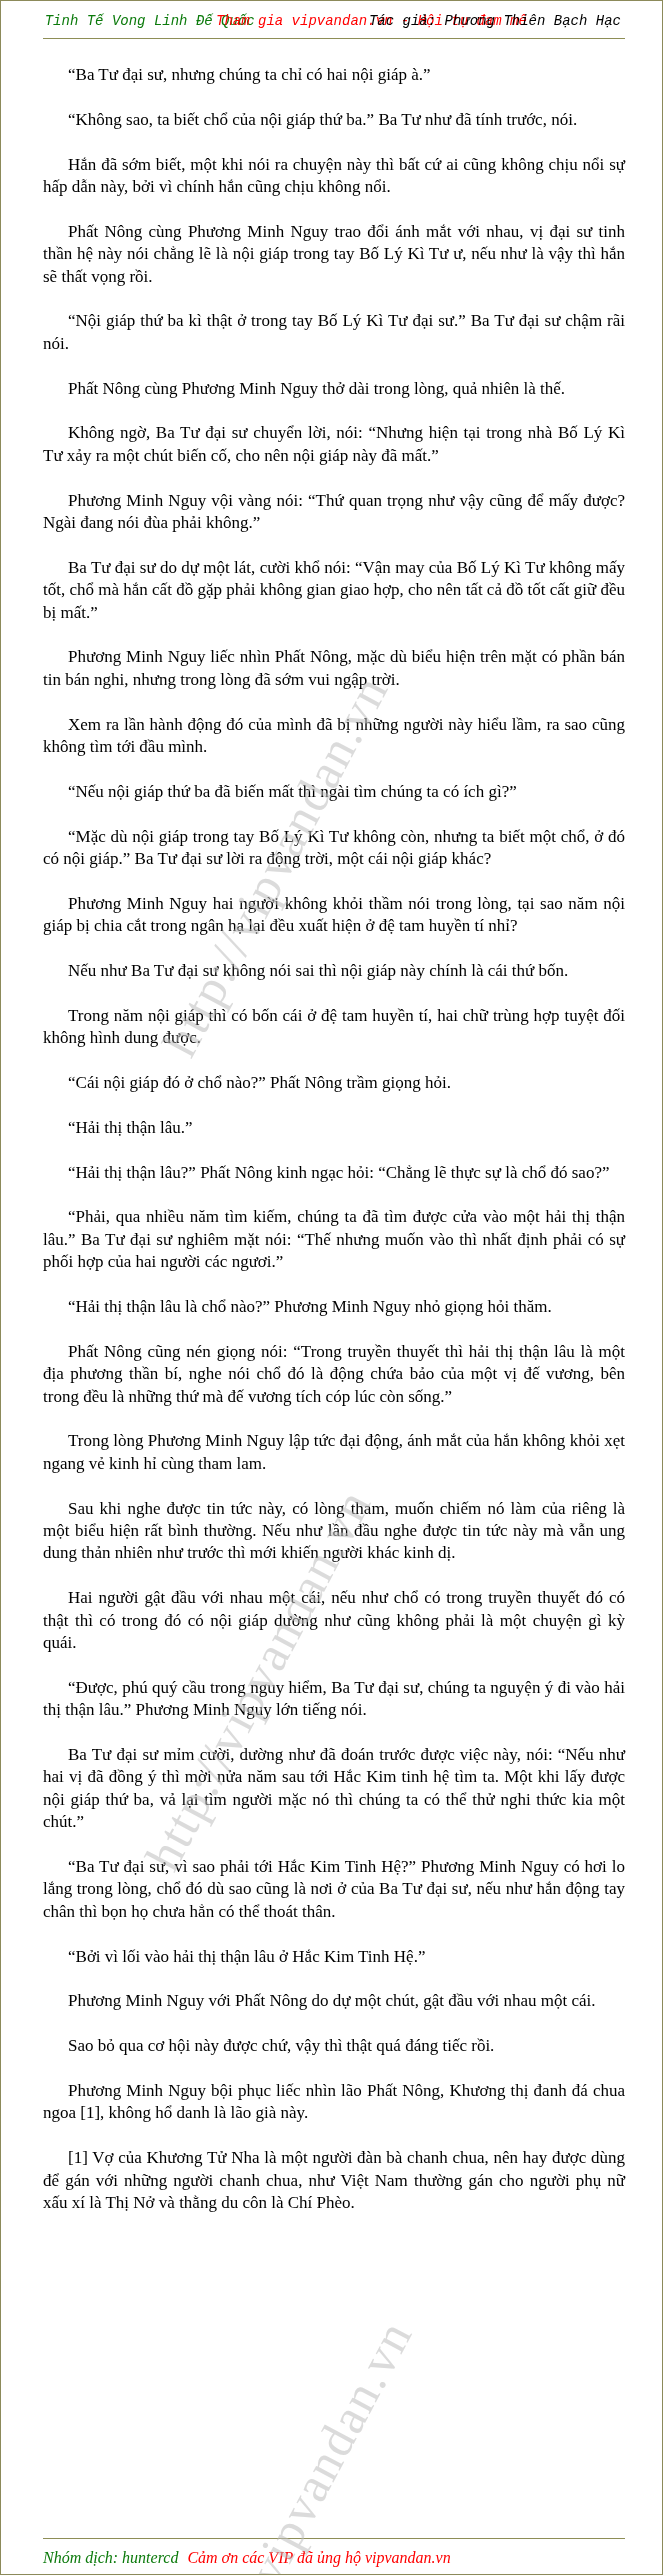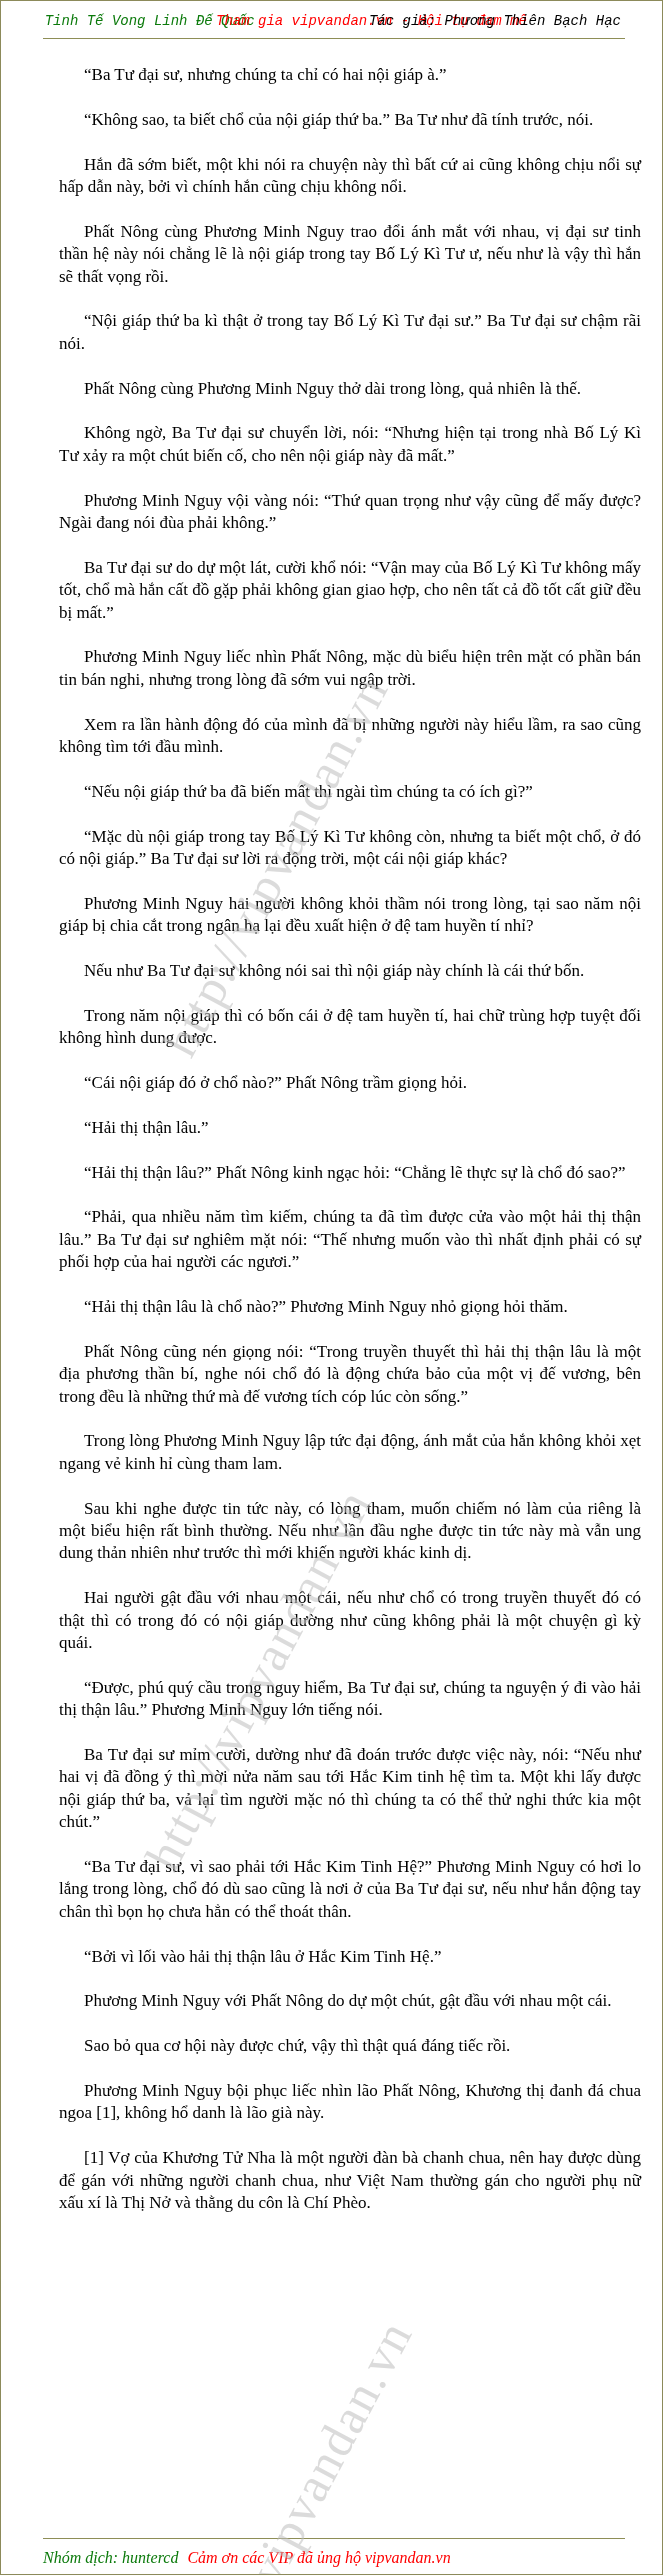--- a/index.html
+++ b/index.html
@@ -13,21 +13,21 @@
     font-family:Liberation Mono, monospace; font-style:italic; font-size:14px;
   }
   .header span { position:absolute; top:0; white-space:nowrap; }
   .h-title { left:1.7px; color:#0b7a0b; }
   .h-promo { left:173px; color:#ff0000; }
   .h-author { right:4px; color:#000000; }
   .rule { position:absolute; left:42px; width:582px; height:0; border-top:0.8px solid #8e8e56; }
   .rule.top { top:37px; }
   .rule.bottom { top:2537px; }
   .content {
-    position:absolute; left:58px; top:63px; width:582px;
+    position:absolute; left:42px; top:63px; width:582px;
     font-family:"Liberation Serif", serif; font-size:17px; line-height:22.4px; color:#000;
     text-align:justify;
   }
   .content p { margin:0 0 22.4px 0; text-indent:25px; }
   .footer {
     position:absolute; left:42px; top:2548px; width:582px;
     font-family:"Liberation Serif", serif; font-style:italic; font-size:16px; white-space:nowrap;
   }
   .f-group { color:#0b7a0b; }
   .f-thanks { color:#ff0000; margin-left:5px; }

